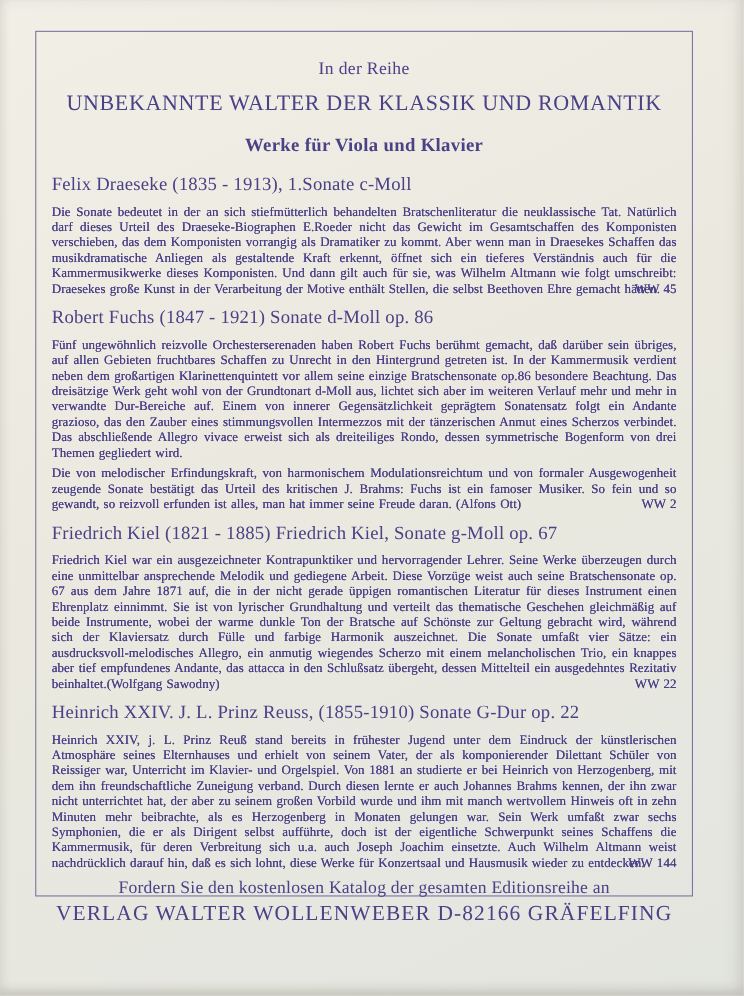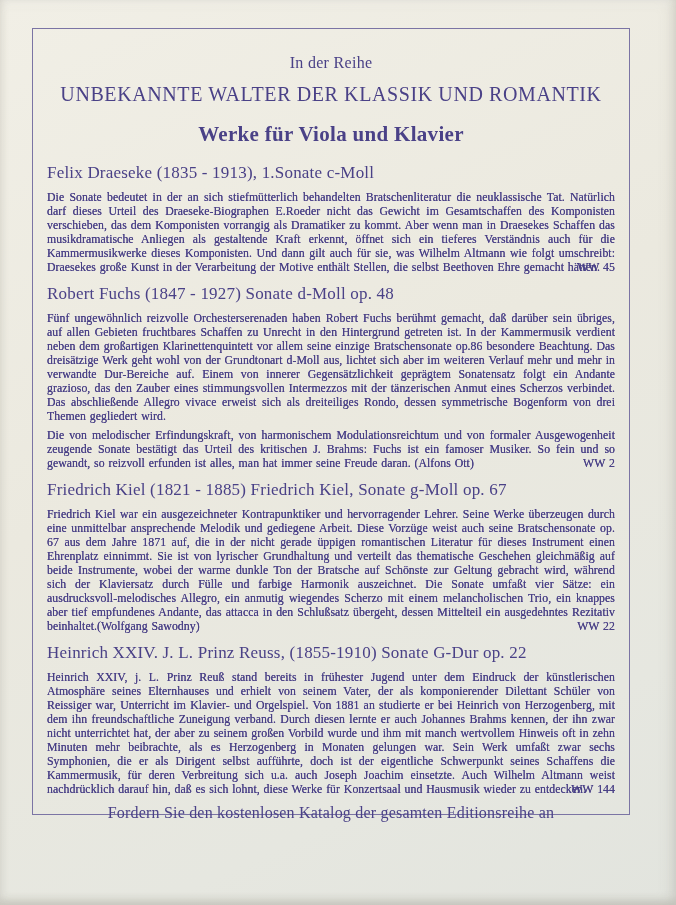--- a/index.html
+++ b/index.html
@@ -42,21 +42,21 @@
     letter-spacing: 0.3px;
   }
   .series-title {
     margin-top: 11px;
     font-size: 20px;
     letter-spacing: 0.6px;
     white-space: nowrap;
   }
   .subtitle {
     margin-top: 16px;
-    font-size: 21px;
+    font-size: 17px;
     font-weight: bold;
     letter-spacing: 0.3px;
   }
   h2.section-heading {
     margin: 10px 0 7px 0;
     font-size: 17px;
     font-weight: normal;
     letter-spacing: 0.2px;
     white-space: nowrap;
   }
@@ -103,21 +103,21 @@
 
   <section>
     <h2 class="section-heading first-heading">Felix Draeseke (1835 - 1913), 1.Sonate c-Moll</h2>
     <p class="para">
       <span><span class="it">Die Sonate bedeutet in der an sich stiefmütterlich behandelten Bratschenliteratur die neuklassische Tat.</span><span> Natürlich darf dieses Urteil des Draeseke-Biographen E.Roeder nicht das Gewicht im Gesamtschaffen des Komponisten verschieben, das dem Komponisten vorrangig als Dramatiker zu kommt. Aber wenn man in Draesekes Schaffen das musikdramatische Anliegen als gestaltende Kraft erkennt, öffnet sich ein tieferes Verständnis auch für die Kammermusikwerke dieses Komponisten. Und dann gilt auch für sie, was Wilhelm Altmann wie folgt umschreibt: </span><span class="it">Draesekes große Kunst in der Verarbeitung der Motive enthält Stellen, die selbst Beethoven Ehre gemacht hätten.</span></span>
       <span class="ww">WW 45</span>
     </p>
   </section>
 
   <section>
-    <h2 class="section-heading">Robert Fuchs (1847 - 1927) Sonate d-Moll op. 48</h2>
+    <h2 class="section-heading">Robert Fuchs (1847 - 1921) Sonate d-Moll op. 86</h2>
     <p class="para">
       <span><span>Fünf ungewöhnlich reizvolle Orchesterserenaden haben Robert Fuchs berühmt gemacht, daß darüber sein übriges, auf allen Gebieten fruchtbares Schaffen zu Unrecht in den Hintergrund getreten ist. In der Kammermusik verdient neben dem großartigen Klarinettenquintett vor allem seine einzige Bratschensonate op.86 besondere Beachtung. Das dreisätzige Werk geht wohl von der Grundtonart d-Moll aus, lichtet sich aber im weiteren Verlauf mehr und mehr in verwandte Dur-Bereiche auf. Einem von innerer Gegensätzlichkeit geprägtem Sonatensatz folgt ein Andante grazioso, das den Zauber eines stimmungsvollen Intermezzos mit der tänzerischen Anmut eines Scherzos verbindet. Das abschließende Allegro vivace erweist sich als dreiteiliges Rondo, dessen symmetrische Bogenform von drei Themen gegliedert wird.</span></span>
     </p>
     <p class="para">
       <span><span>Die von melodischer Erfindungskraft, von harmonischem Modulationsreichtum und von formaler Ausgewogenheit zeugende Sonate bestätigt das Urteil des kritischen J. Brahms: </span><span class="it">Fuchs ist ein famoser Musiker. So fein und so gewandt, so reizvoll erfunden ist alles, man hat immer seine Freude daran.</span><span> (Alfons Ott)</span></span>
       <span class="ww">WW 2</span>
     </p>
   </section>
 
   <section>
@@ -130,16 +130,17 @@
 
   <section>
     <h2 class="section-heading">Heinrich XXIV. J. L. Prinz Reuss, (1855-1910) Sonate G-Dur op. 22</h2>
     <p class="para">
       <span><span>Heinrich XXIV, j. L. Prinz Reuß stand bereits in frühester Jugend unter dem Eindruck der künstlerischen Atmosphäre seines Elternhauses und erhielt von seinem Vater, der als komponierender Dilettant Schüler von Reissiger war, Unterricht im Klavier- und Orgelspiel. Von 1881 an studierte er bei Heinrich von Herzogenberg, mit dem ihn freundschaftliche Zuneigung verband. Durch diesen lernte er auch Johannes Brahms kennen, der ihn zwar nicht unterrichtet hat, der aber zu seinem großen Vorbild wurde und ihm mit manch wertvollem Hinweis </span><span class="it">oft in zehn Minuten mehr beibrachte, als es Herzogenberg in Monaten gelungen war.</span><span> Sein Werk umfaßt zwar sechs Symphonien, die er als Dirigent selbst aufführte, doch ist der eigentliche Schwerpunkt seines Schaffens die Kammermusik, für deren Verbreitung sich u.a. auch Joseph Joachim einsetzte. Auch Wilhelm Altmann weist nachdrücklich darauf hin, daß es sich lohnt, diese Werke für Konzertsaal und Hausmusik wieder zu entdecken.</span></span>
       <span class="ww">WW 144</span>
     </p>
   </section>
 
   <div class="centered footer-request">Fordern Sie den kostenlosen Katalog der gesamten Editionsreihe an</div>
+  <div class="centered footer-publisher">VERLAG WALTER WOLLENWEBER D-82166 GRÄFELFING</div>
 
 </div>
 
 <div class="vignette"></div>
 
 </body></html>

